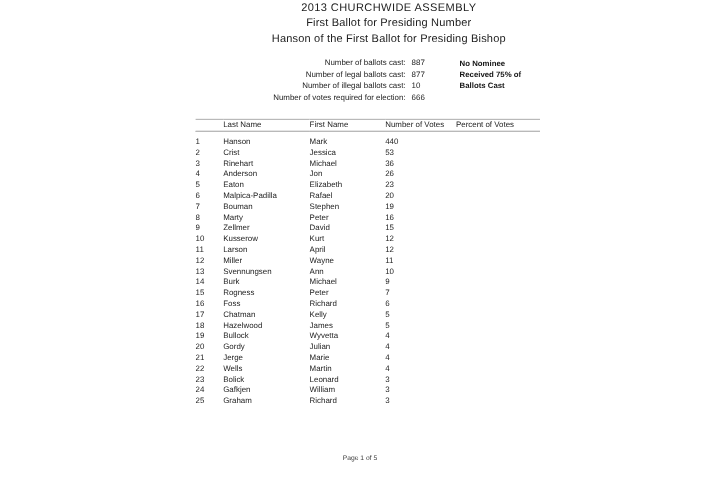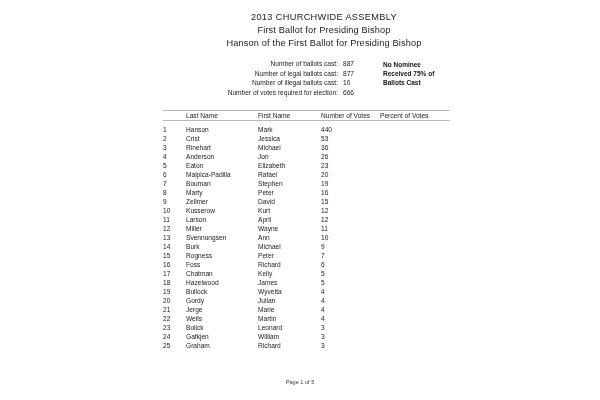--- a/index.html
+++ b/index.html
@@ -21,21 +21,20 @@
     width: 600px;
     height: 400px;
     box-sizing: border-box;
     padding: 0;
     position: relative;
   }
 
   
   .titles {
     text-align: center;
-    padding-top: 11px;
     margin-left: 48px;
   }
   .title-line {
     font-size: 9.2px;
     line-height: 13.2px;
     color: #1c1c1c;
     letter-spacing: 0.15px;
   }
   .title-line.t1 { letter-spacing: 0.35px; }
 
@@ -128,21 +127,21 @@
     color: #3a3a3a;
   }
 </style>
 </head>
 <body>
 
 <div class="page">
 
   <div class="titles">
     <div class="title-line t1">2013 CHURCHWIDE ASSEMBLY</div>
-    <div class="title-line">First Ballot for Presiding Bishop</div>
+    <div class="title-line">First Ballot for Presiding Number</div>
     <div class="title-line">Hanson of the First Ballot for Presiding Bishop</div>
   </div>
 
   <div class="summary">
     <div class="counts">
       <div class="count-row">
         <span class="count-label">Number of ballots cast:</span><span class="count-value">887</span>
       </div>
       <div class="count-row">
         <span class="count-label">Number of legal ballots cast:</span><span class="count-value">877</span>

